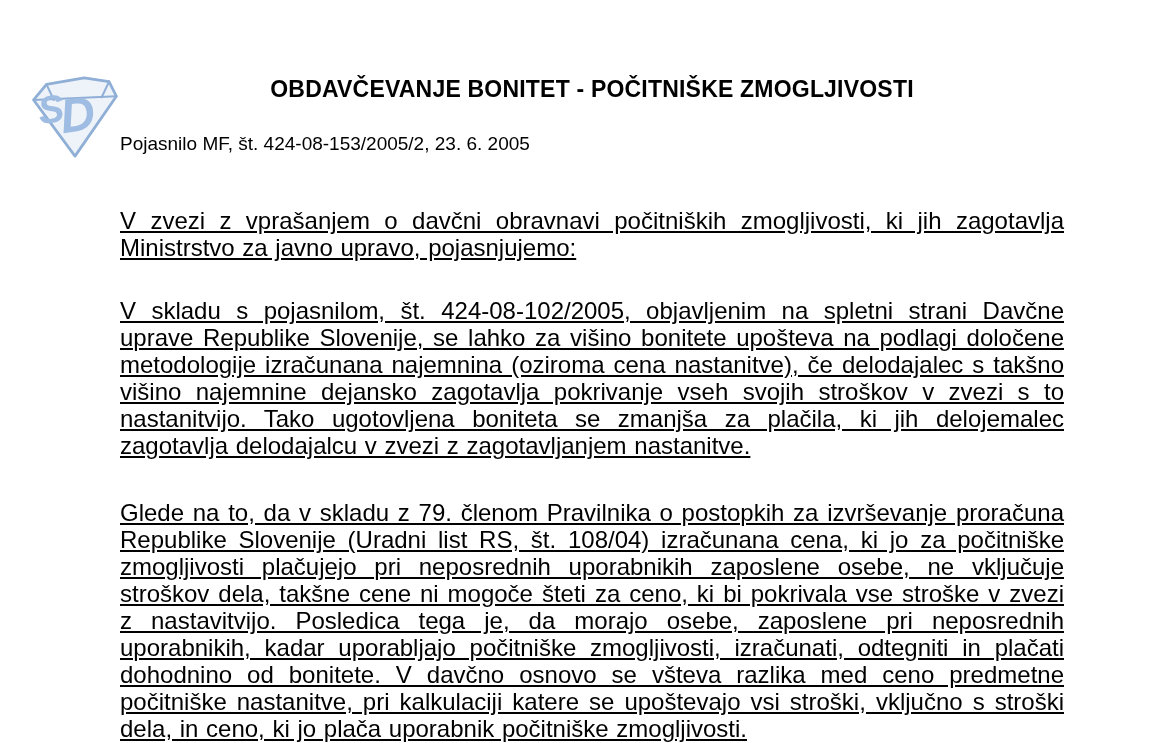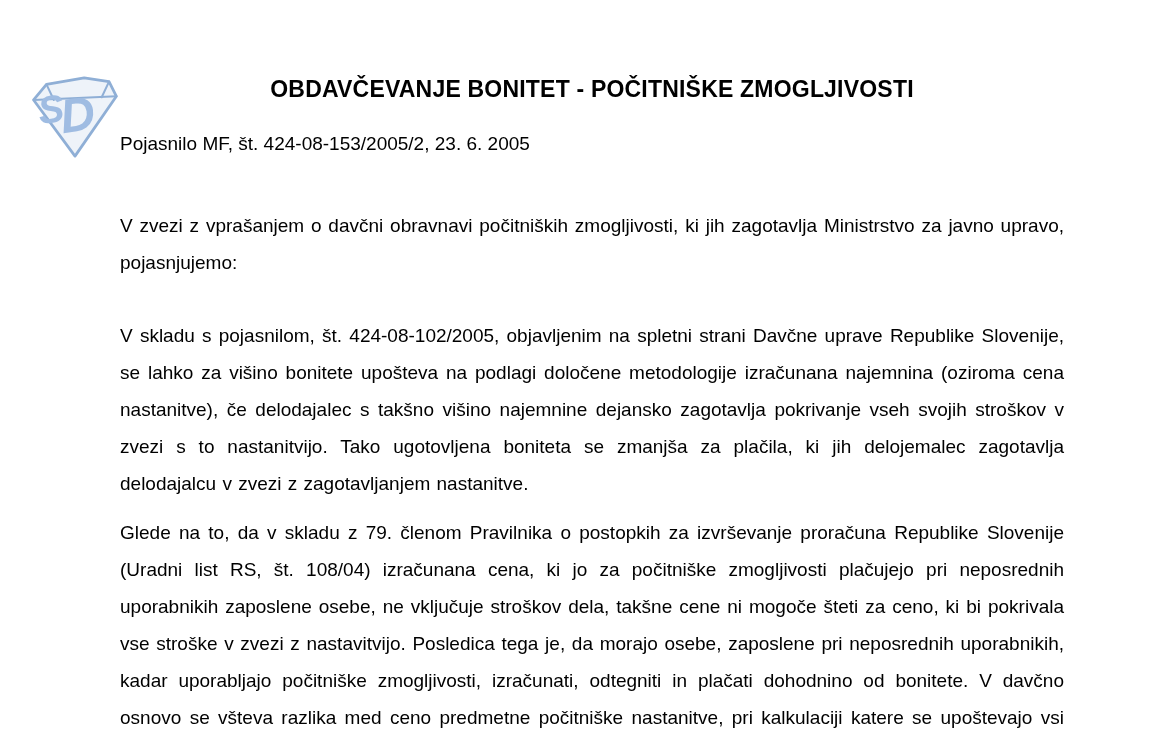--- a/index.html
+++ b/index.html
@@ -55,28 +55,29 @@
     letter-spacing: 0.2px;
     line-height: 26px;
   }
   .ref {
     margin: 29px 0 0 0;
     font-size: 19px;
     line-height: 26px;
   }
   .para {
     margin: 0;
-    font-size: 19px;
-    line-height: 37px;
+    font-size: 24px;
+    line-height: 27px;
     text-align: justify;
     word-spacing: 1px;
+    text-decoration: underline;
   }
   .p1 { margin-top: 50px; }
   .p2 { margin-top: 36px; }
-  .p3 { margin-top: 12px; }
+  .p3 { margin-top: 40px; }
 </style>
 </head>
 <body>
 
 <div class="page">
 
   <div class="logo">
     <svg viewBox="0 0 100 95" xmlns="http://www.w3.org/2000/svg">
       <path class="gem-outline" d="M5 29 L19 12 L60 5 L87 9 L95 25 L50 90 Z" stroke="#8fafd6"></path>
       <path class="gem-facet" d="M5 29 L95 25" stroke="#8fafd6"></path>

